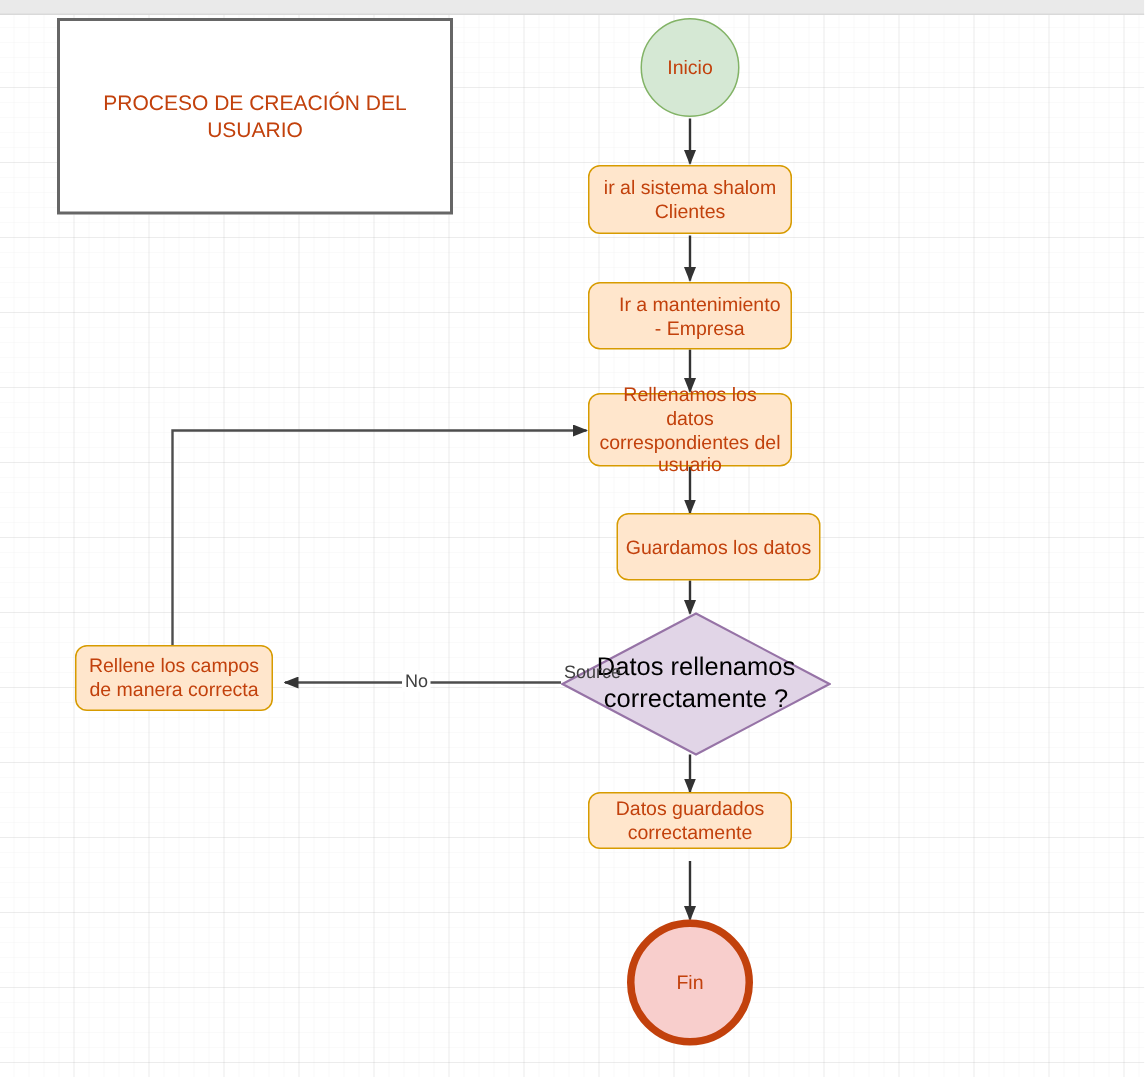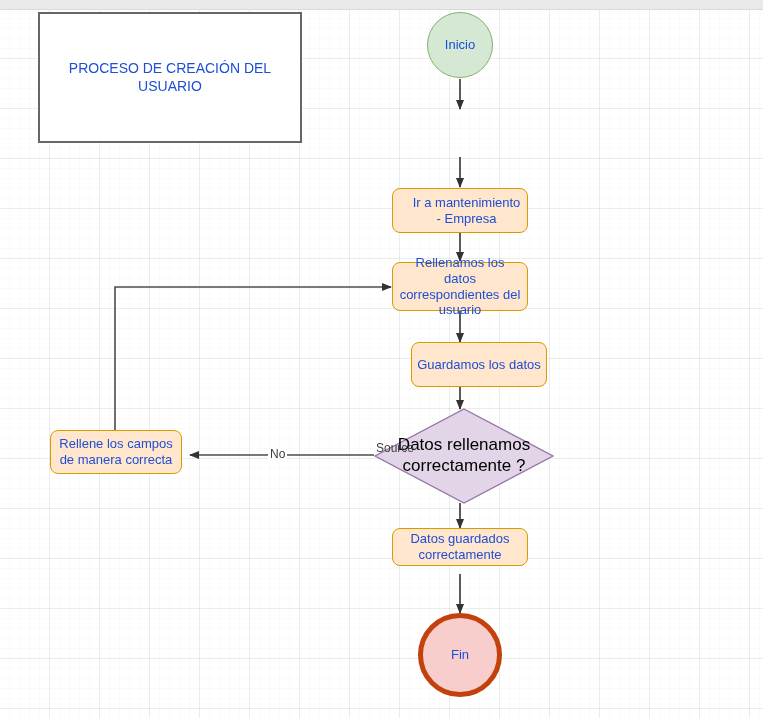--- a/index.html
+++ b/index.html
@@ -49,21 +49,21 @@
     pointer-events: none;
   }
   .node {
     position: absolute;
     box-sizing: border-box;
     display: flex;
     align-items: center;
     justify-content: center;
     text-align: center;
     z-index: 3;
-    color: #1d4ed8;
+    color: #c2410c;
     line-height: 1.22;
   }
   .node .label { padding: 0 5px; }
   .proc {
     background: #ffe6cc;
     border: 1px solid #d79b00;
     border-radius: 8px;
     font-size: 13px;
   }
   .term {
@@ -152,20 +152,23 @@
   </svg>
 
   <div class="node title-box" style="left:38px; top:12px; width:264px; height:131px;">
     <span class="label">PROCESO DE CREACIÓN DEL USUARIO</span>
   </div>
 
   <div class="node term term-start" style="left:427px; top:12px; width:66px; height:66px;">
     <span class="label">Inicio</span>
   </div>
 
+  <div class="node proc" style="left:392px; top:110px; width:136px; height:46px;">
+    <span class="label">ir al sistema shalom Clientes</span>
+  </div>
 
   <div class="node proc" style="left:392px; top:188px; width:136px; height:45px;padding-left:13px;">
     <span class="label">Ir a mantenimiento - Empresa</span>
   </div>
 
   <div class="node proc" style="left:392px; top:262px; width:136px; height:49px;">
     <span class="label">Rellenamos los datos correspondientes del usuario</span>
   </div>
 
   <div class="node proc" style="left:392px; top:342px; width:136px; height:45px;margin-left:19px;">

